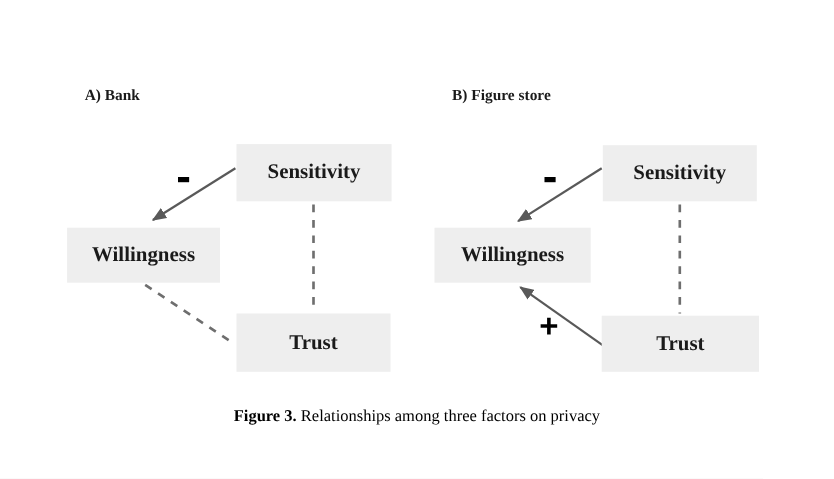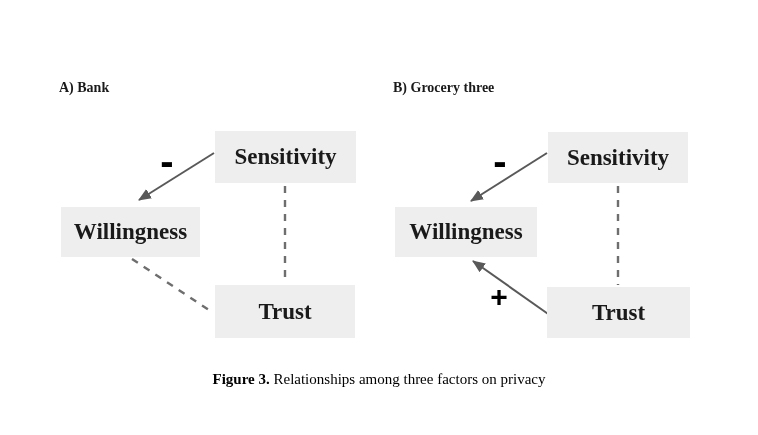--- a/index.html
+++ b/index.html
@@ -20,20 +20,21 @@
     color: var(--text);
     overflow: hidden;
   }
   .panel-label {
     position: absolute;
     font-weight: bold;
     font-size: 14px;
     line-height: 15px;
     color: var(--text);
     white-space: nowrap;
+    margin-left: 18px;
   }
   .label-a { left: 59px; top: 80px; }
   .label-b { left: 393px; top: 80px; }
   .connector-layer {
     position: absolute;
     left: 0; top: 0;
     width: 758px; height: 435px;
     pointer-events: none;
   }
   .edge-solid {
@@ -48,21 +49,21 @@
     fill: none;
   }
   .arrowhead-shape { fill: var(--arrow); }
   .node {
     position: absolute;
     background: var(--box-fill);
     display: flex;
     align-items: center;
     justify-content: center;
     font-weight: bold;
-    font-size: 23px;
+    font-size: 19px;
     color: var(--text);
     white-space: nowrap;
   }
   .node-a-sensitivity { left: 215px; top: 131px; width: 141px; height: 52px; }
   .node-a-willingness { left:  61px; top: 207px; width: 139px; height: 50px; }
   .node-a-trust       { left: 215px; top: 285px; width: 140px; height: 53px; }
   .node-b-sensitivity { left: 548px; top: 132px; width: 140px; height: 51px; }
   .node-b-willingness { left: 395px; top: 207px; width: 142px; height: 50px; }
   .node-b-trust       { left: 547px; top: 287px; width: 143px; height: 51px; }
   .edge-sign {
@@ -87,21 +88,21 @@
   }
   .caption-label { font-weight: bold; }
 </style>
 </head>
 <body>
 
 <div class="figure">
 
   <div class="panel-label label-a">A) Bank</div>
 
-  <div class="panel-label label-b">B) Grocery three</div>
+  <div class="panel-label label-b">B) Figure store</div>
 
   <svg class="connector-layer" viewBox="0 0 758 435" xmlns="http://www.w3.org/2000/svg" aria-hidden="true">
     <defs>
       <marker id="arrow" viewBox="0 0 12 10" refX="11" refY="5" markerWidth="13" markerHeight="11" markerUnits="userSpaceOnUse" orient="auto">
         <path class="arrowhead-shape" d="M0,0 L12,5 L0,10 z"></path>
       </marker>
     </defs>
 
     <line class="edge-solid" marker-end="url(#arrow)" x1="214" y1="153" x2="139" y2="200"></line>
     <line class="edge-dashed" x1="285" y1="186" x2="285" y2="283"></line>

